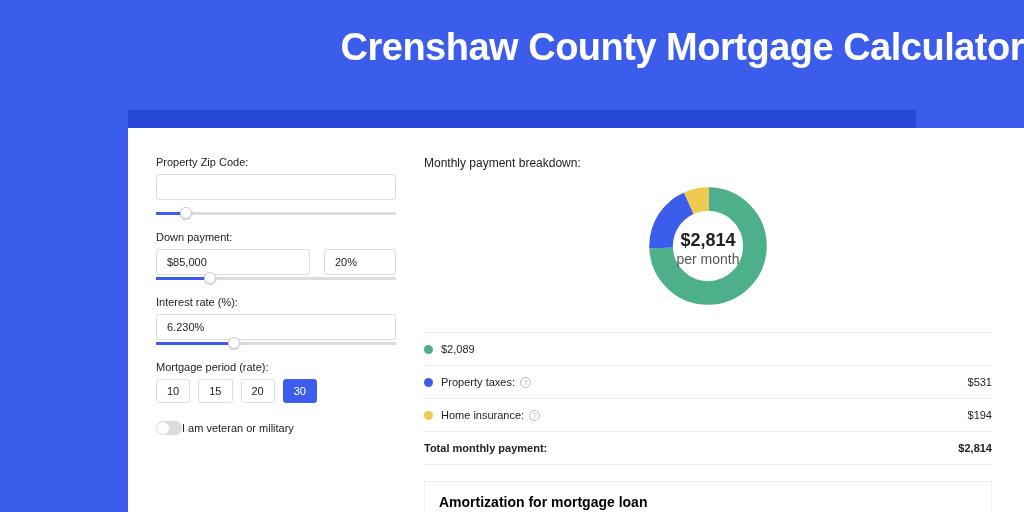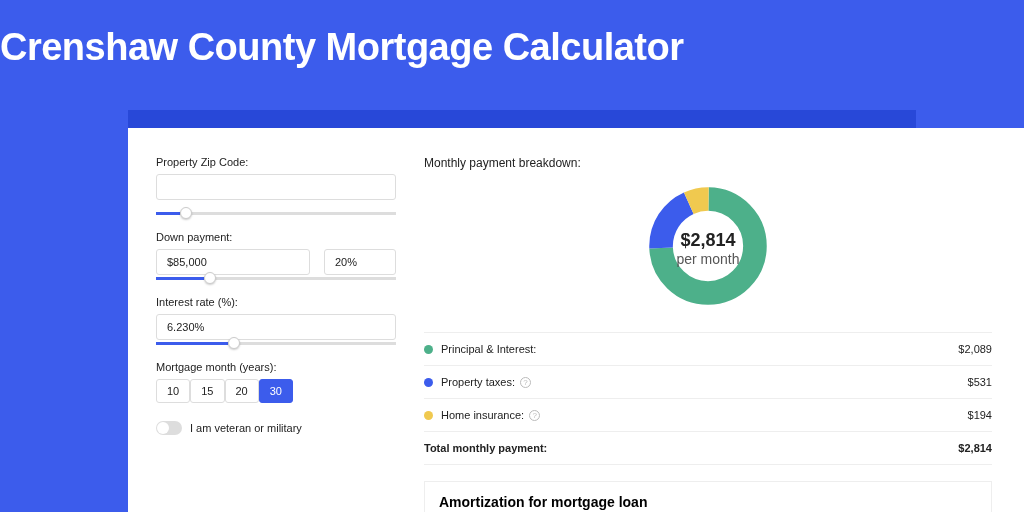--- a/index.html
+++ b/index.html
@@ -1,34 +1,34 @@
 <!DOCTYPE html>
 <html><head>
 <meta charset="utf-8">
 <style>
   *{box-sizing:border-box;margin:0;padding:0;font-family:Arial,Helvetica,sans-serif}
   body{width:1024px;height:512px;background:#3c5cec;overflow:hidden;position:relative}
-  .title{color:#fff;font-size:38px;font-weight:700;text-align:left;padding:26px 0 18px;letter-spacing:-0.5px}
+  .title{color:#fff;font-size:38px;font-weight:700;text-align:right;padding:26px 0 18px;letter-spacing:-0.5px}
   .card{position:absolute;left:128px;top:110px;width:788px;height:18px;background:#2848d8}
   .panel{position:absolute;left:128px;top:128px;right:0;bottom:0;background:#fff;display:flex;padding:28px 32px 16px 28px;gap:28px}
   .left{width:240px;flex-shrink:0}
   .lbl{font-size:11px;color:#222;margin-bottom:6px}
   .inp{width:100%;height:26px;border:1px solid #ddd;border-radius:3px;padding:0 10px;font-size:11px;color:#222}
   .row{display:flex;gap:14px}
   .row .inp:first-child{flex:1}
   .row .inp.pct{width:72px}
   .slider{position:relative;height:10px;margin-top:-1px;margin-bottom:12px}
   .slider .track{height:3px;background:#ddd;position:absolute;left:0;right:0;top:3px}
   .slider .fill{height:3px;background:#3c5cec;position:absolute;left:0;top:3px}
   .slider .thumb{width:12px;height:12px;background:#fff;border:1px solid #ccc;border-radius:50%;position:absolute;top:-2px;box-shadow:0 1px 2px rgba(0,0,0,.2)}
   .group{margin-bottom:10px}
-  .periods{display:flex;gap:0}
+  .periods{display:flex;gap:8px}
   .pbtn{padding:5px 10px;font-size:11px;border:1px solid #ddd;border-radius:3px;background:#fff;cursor:pointer;color:#222}
   .pbtn.active{background:#3c5cec;color:#fff;border-color:#3c5cec}
-  .vet{display:flex;align-items:center;gap:8px;margin-top:18px;font-size:11px;color:#222}
+  .vet{display:flex;align-items:center;margin-top:18px;font-size:11px;color:#222}
   .toggle{width:26px;height:14px;background:#ddd;border-radius:7px;position:relative}
   .toggle::after{content:"";position:absolute;left:1px;top:1px;width:12px;height:12px;background:#fff;border-radius:50%}
   .right{flex:1}
   .rtitle{font-size:12px;font-weight:400;color:#222;margin-bottom:14px}
   .donut-wrap{text-align:center;margin-bottom:20px}
   .donut{display:inline-block;position:relative}
   .donut-center{position:absolute;left:0;right:0;top:46px;text-align:center}
   .donut-amt{font-size:18px;font-weight:700;color:#222}
   .donut-sub{font-size:14px;color:#555}
   .legend{border-top:1px solid #eee}
@@ -75,21 +75,21 @@
     <div class="group">
       <div class="lbl">Interest rate (%):</div>
       <input class="inp" value="6.230%" style="">
       <div class="slider">
         <div class="track"></div>
           <div class="fill" style="width:30%"></div>
           <div class="thumb" style="left:30%"></div>
       </div>
     </div>
     <div class="group">
-      <div class="lbl">Mortgage month (years):</div>
+      <div class="lbl">Mortgage period (rate):</div>
       <div class="periods" id="periods">
           <button class="pbtn">10</button>
           <button class="pbtn">15</button>
           <button class="pbtn">20</button>
           <button class="pbtn active">30</button>
         </div>
     </div>
     <div class="vet">
       <div class="toggle"></div>
       <span>I am veteran or military</span>
@@ -107,21 +107,20 @@
         </svg>
         <div class="donut-center">
           <div class="donut-amt">$2,814</div>
           <div class="donut-sub">per month</div>
         </div>
       </div>
     </div>
     <div class="legend" id="legend">
         <div class="lrow">
           <span class="dot" style="background:#4db08a"></span>
-          <span class="name">Principal &amp; Interest:</span>
           <span class="val">$2,089</span>
         </div>
         <div class="lrow">
           <span class="dot" style="background:#3c5cec"></span>
           <span class="name">Property taxes: <span class="info">?</span></span>
           <span class="val">$531</span>
         </div>
         <div class="lrow">
           <span class="dot" style="background:#f0c94f"></span>
           <span class="name">Home insurance: <span class="info">?</span></span>

